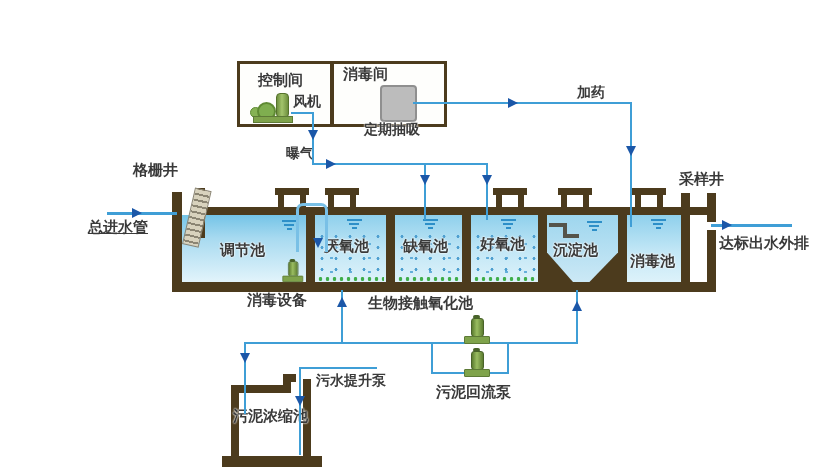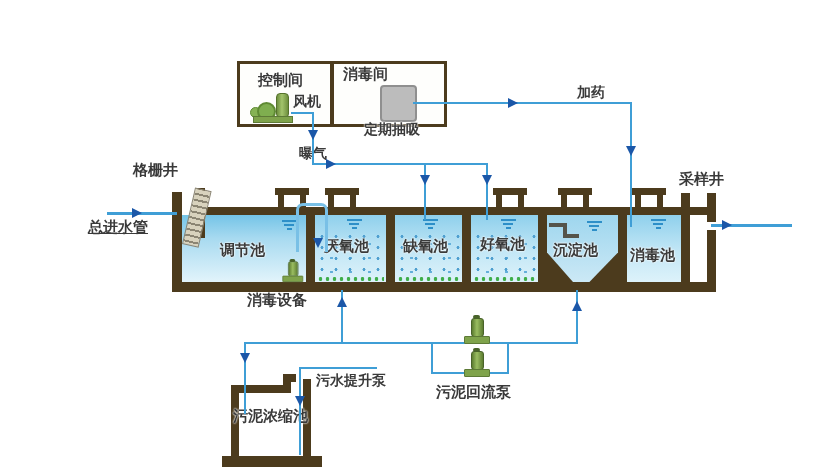--- a/index.html
+++ b/index.html
@@ -75,21 +75,21 @@
   <div class="arr arr-r" style="left:508px;top:98px;"></div>
   <div class="lbl f14" style="left:532px;top:84px;margin-left:45px;">加药</div>
   <div class="pipe" style="left:630px;top:102px;width:2px;height:125px;"></div>
   <div class="arr arr-d" style="left:626px;top:146px;"></div>
 
   <div class="pipe" style="left:291px;top:112px;width:22px;height:2px;"></div>
   <div class="pipe" style="left:312px;top:112px;width:2px;height:53px;"></div>
   <div class="arr arr-d" style="left:308px;top:130px;"></div>
   <div class="pipe" style="left:312px;top:163px;width:176px;height:2px;"></div>
   <div class="arr arr-r" style="left:326px;top:159px;"></div>
-  <div class="lbl f14" style="left:299px;top:145px;">曝气</div>
+  <div class="lbl f14" style="left:286px;top:145px;">曝气</div>
   <div class="pipe" style="left:424px;top:163px;width:2px;height:57px;"></div>
   <div class="arr arr-d" style="left:420px;top:175px;"></div>
   <div class="pipe" style="left:486px;top:163px;width:2px;height:57px;"></div>
   <div class="arr arr-d" style="left:482px;top:175px;"></div>
 
   <div class="wall" style="left:172px;top:282px;width:544px;height:10px;z-index:10;"></div>
   <div class="wall" style="left:206px;top:207px;width:510px;height:8px;z-index:10;"></div>
   <div class="wall" style="left:172px;top:192px;width:10px;height:100px;z-index:12;"></div>
   <div class="wall" style="left:197px;top:188px;width:8px;height:50px;z-index:12;"></div>
 
@@ -187,37 +187,39 @@
   <div class="screen"></div>
   <div class="lbl f15" style="left:133px;top:161px;">格栅井</div>
 
   <div class="pipe" style="left:107px;top:212px;width:70px;height:3px;"></div>
   <div class="arr arr-r" style="left:132px;top:208px;"></div>
   <div class="lbl f15" style="left:88px;top:218px;text-decoration:underline;">总进水管</div>
 
   <div class="lbl f15" style="left:679px;top:170px;">采样井</div>
   <div class="pipe" style="left:711px;top:224px;width:81px;height:3px;"></div>
   <div class="arr arr-r" style="left:722px;top:220px;"></div>
+  <div class="lbl f15" style="left:719px;top:234px;">达标出水外排</div>
 
   <div class="lbl f15" style="left:220px;top:241px;z-index:15;font-family:Liberation Mono, monospace;">调节池</div>
   <div class="lbl f15" style="left:324px;top:237px;z-index:15;">厌氧池</div>
   <div class="lbl f15" style="left:403px;top:237px;z-index:15;">缺氧池</div>
   <div class="lbl f15" style="left:480px;top:235px;z-index:15;">好氧池</div>
   <div class="lbl f15" style="left:553px;top:241px;z-index:15;">沉淀池</div>
-  <div class="lbl f15" style="left:630px;top:246px;z-index:15;">消毒池</div>
+  <div class="lbl f15" style="left:630px;top:252px;z-index:15;">消毒池</div>
 
   <div class="pump" style="left:279px;top:257px;transform:scale(0.8);">
     <div class="body"></div>
       <div class="cap2"></div>
       <div class="base"></div>
   </div>
   <div class="pipe lt" style="left:296px;top:203px;width:26px;height:46px;background:none;border:3px solid #79c0e6;border-bottom:none;border-radius:7px 7px 0 0;z-index:32;"></div>
   <div class="arr arr-d" style="left:313px;top:238px;"></div>
 
   <div class="lbl f15" style="left:247px;top:291px;">消毒设备</div>
+  <div class="lbl f15" style="left:368px;top:294px;">生物接触氧化池</div>
 
   <div class="pipe" style="left:576px;top:290px;width:2px;height:54px;"></div>
   <div class="arr arr-u" style="left:572px;top:301px;"></div>
   <div class="pipe" style="left:244px;top:342px;width:334px;height:2px;"></div>
   <div class="pipe" style="left:341px;top:290px;width:2px;height:53px;"></div>
   <div class="arr arr-u" style="left:337px;top:297px;"></div>
   <div class="pipe" style="left:244px;top:342px;width:2px;height:72px;"></div>
   <div class="arr arr-d" style="left:240px;top:353px;"></div>
 
   <div class="pipe" style="left:431px;top:342px;width:2px;height:32px;"></div>

